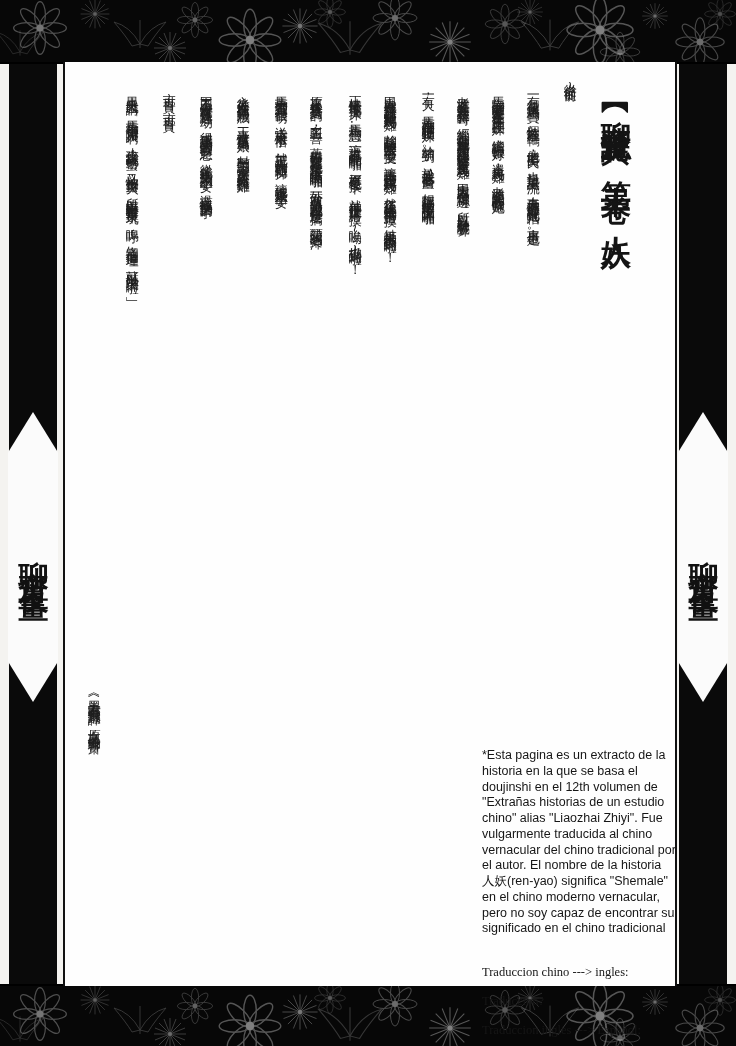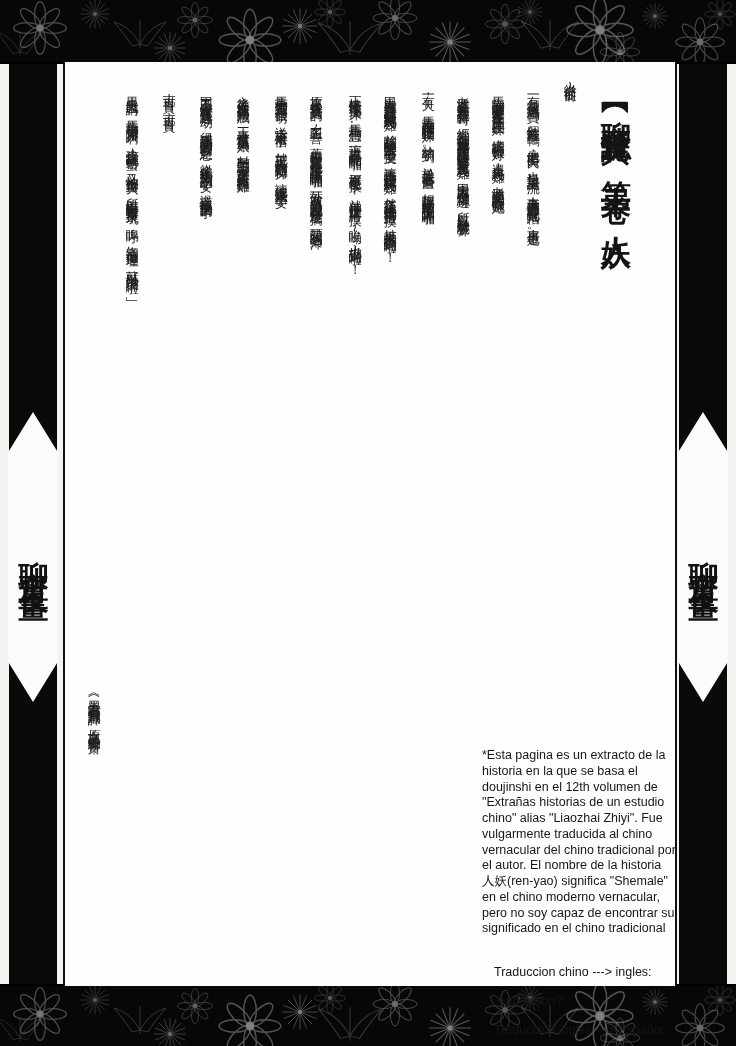--- a/index.html
+++ b/index.html
@@ -25,21 +25,21 @@
          border-left:2px solid #111;border-right:2px solid #111;}
   
   .v-col{position:absolute;writing-mode:vertical-rl;color:#1e1e1e;font-size:13px;
          letter-spacing:1.6px;line-height:1.05;white-space:pre-wrap;}
   .v-title{position:absolute;writing-mode:vertical-rl;color:#141414;font-size:30px;
            font-weight:bold;letter-spacing:5px;line-height:1.1;}
   
   .note{position:absolute;left:482px;top:748px;width:194px;color:#161616;
         font-family:"Liberation Sans","DejaVu Sans",sans-serif;font-size:12.5px;line-height:1.26;}
   .note p{margin:0 0 28px 0;}
-  .note .credit{margin:0 0 13px 12px;}
+  .note .credit{margin:0 0 13px 0;font-family:Liberation Serif, serif;}
 </style>
 </head>
 <body>
 
 <div class="page">
 
   <div class="band top">
     <svg viewBox="0 0 736 62">
       <defs>
         <g id="flw" stroke="#8a8a8a" fill="none" stroke-width="1">

